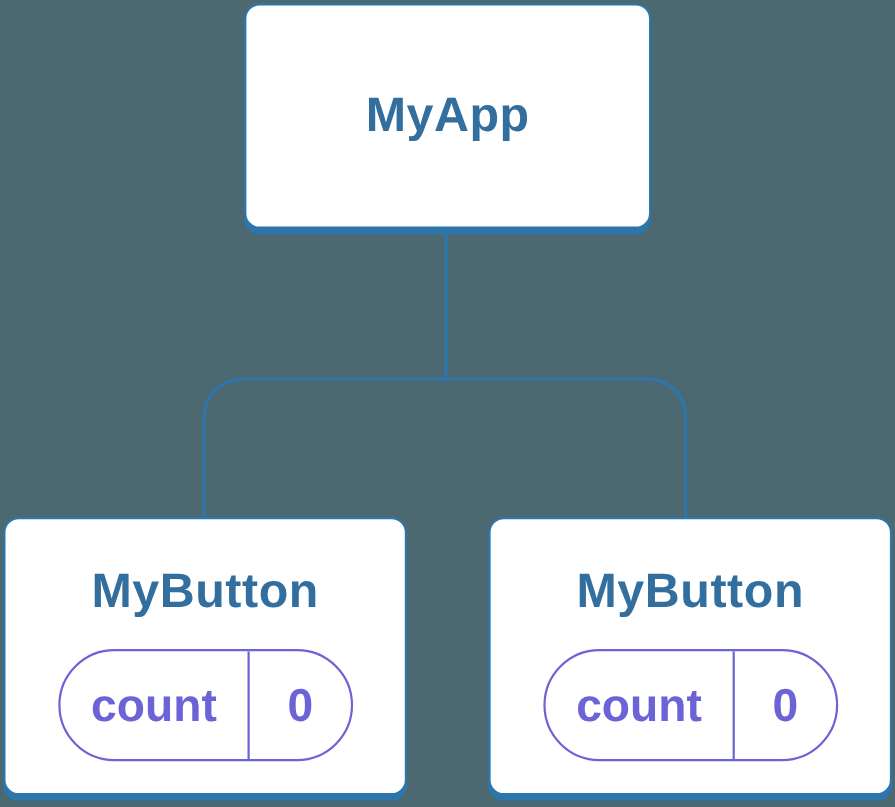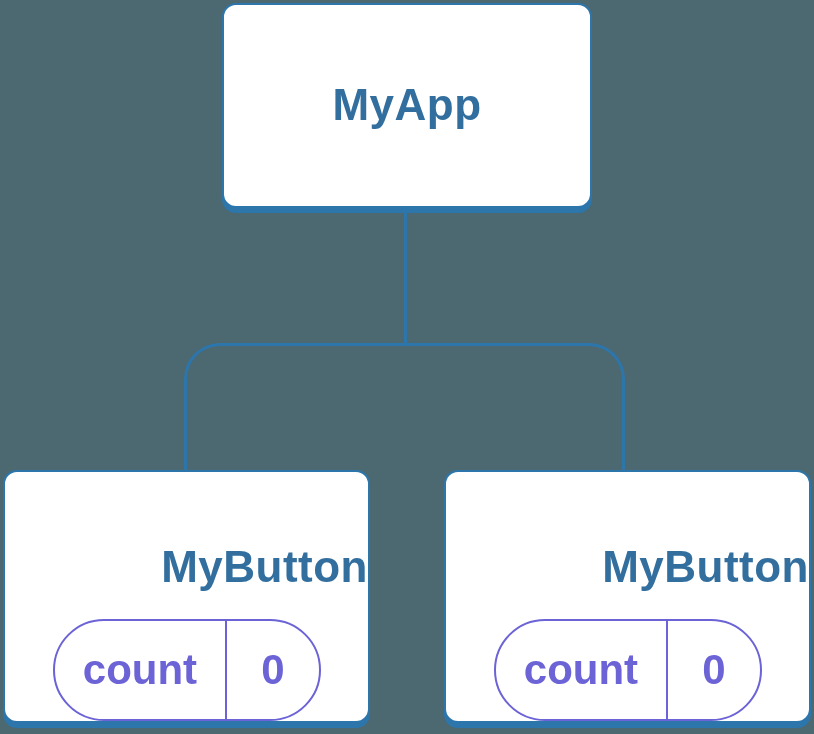--- a/index.html
+++ b/index.html
@@ -45,22 +45,22 @@
     z-index:2;
   }
   .card-root{
     left:222px;top:3px;
     width:370px;height:205px;
     display:flex;align-items:center;justify-content:center;
   }
   .card-child{
     top:470px;
     width:367px;height:253px;
-    padding-top:71px;
-    text-align:right;
+    padding-top:42px;
+    text-align:center;
   }
   .card-child-left{left:3px;}
   .card-child-right{left:444px;}
   .card-title{
     font-size:44px;
     line-height:1.1;
     font-weight:600;
     color:var(--blue-text);
     letter-spacing:0.5px;
   }

